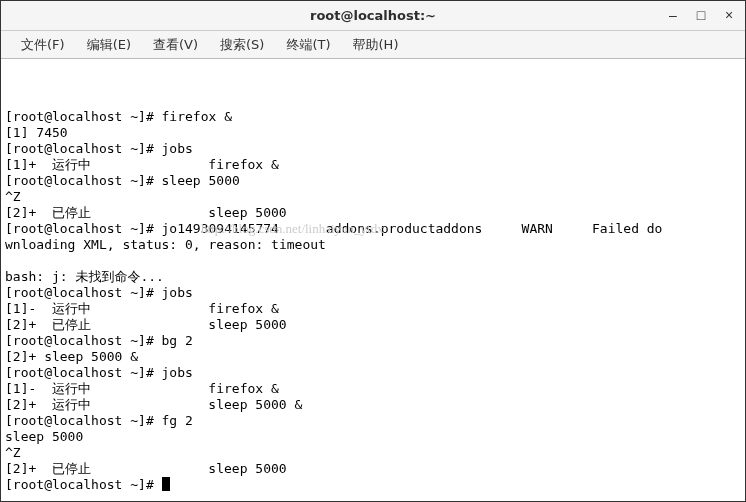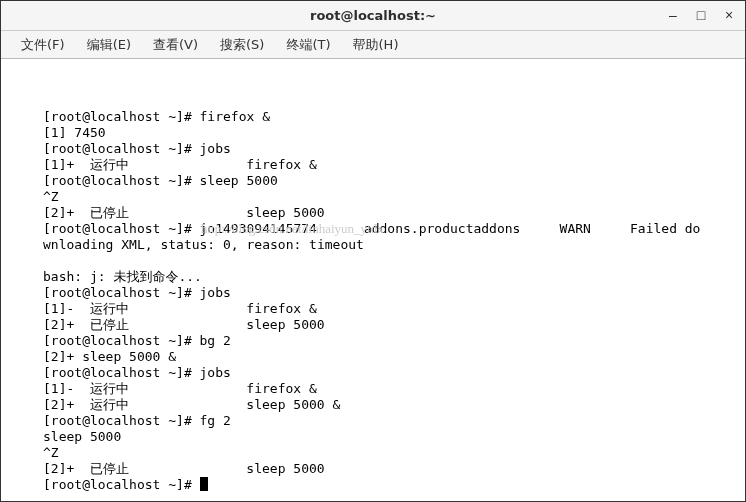--- a/index.html
+++ b/index.html
@@ -72,21 +72,20 @@
       line-height: 16px;
       padding: 2px 4px;
       white-space: pre;
       overflow: hidden;
       height: calc(502px - 30px - 28px);
       position: relative;
     }
     .terminal-line {
       white-space: pre;
       min-height: 16px;
-      margin-left: 38px;
     }
     .watermark {
       position: absolute;
       color: #ccc;
       font-size: 13px;
       font-family: Liberation Serif, serif;
       pointer-events: none;
       z-index: 1;
     }
     .cursor-block {

